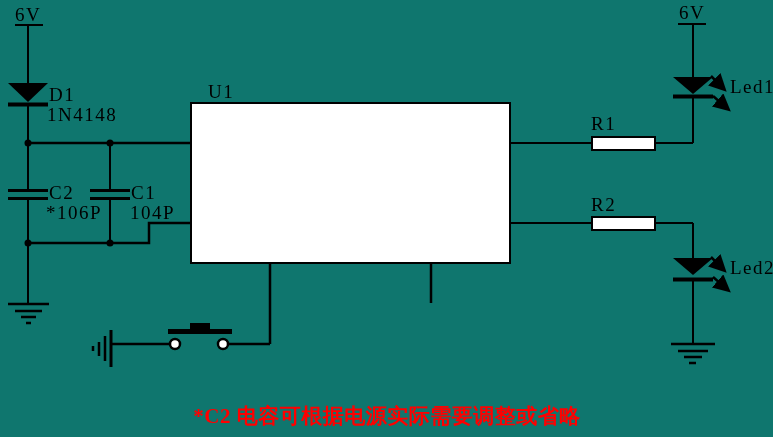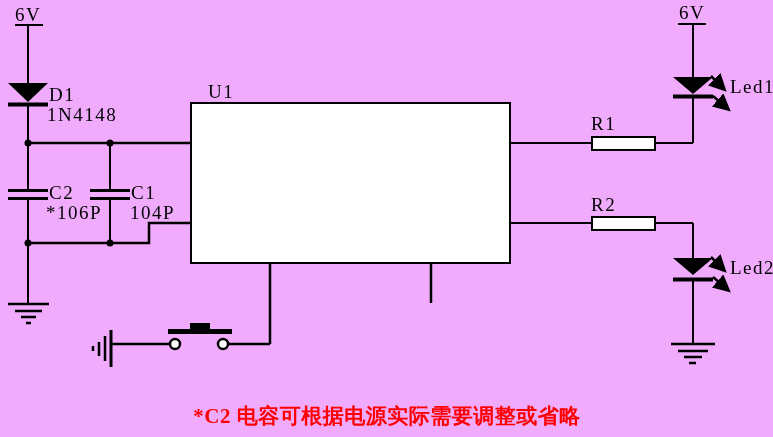--- a/index.html
+++ b/index.html
@@ -5,21 +5,21 @@
   html, body {
     margin: 0;
     padding: 0;
     background: #ffffff;
     font-family: "Liberation Serif", "DejaVu Serif", serif;
   }
   .canvas {
     position: relative;
     width: 773px;
     height: 437px;
-    background: #f0abfc;
+    background: #0f766e;
     overflow: hidden;
   }
   svg { display: block; }
   .lbl {
     font-family: "Liberation Serif", "DejaVu Serif", serif;
     font-size: 19px;
     letter-spacing: 1.5px;
     fill: #000000;
   }
   .note-text {

